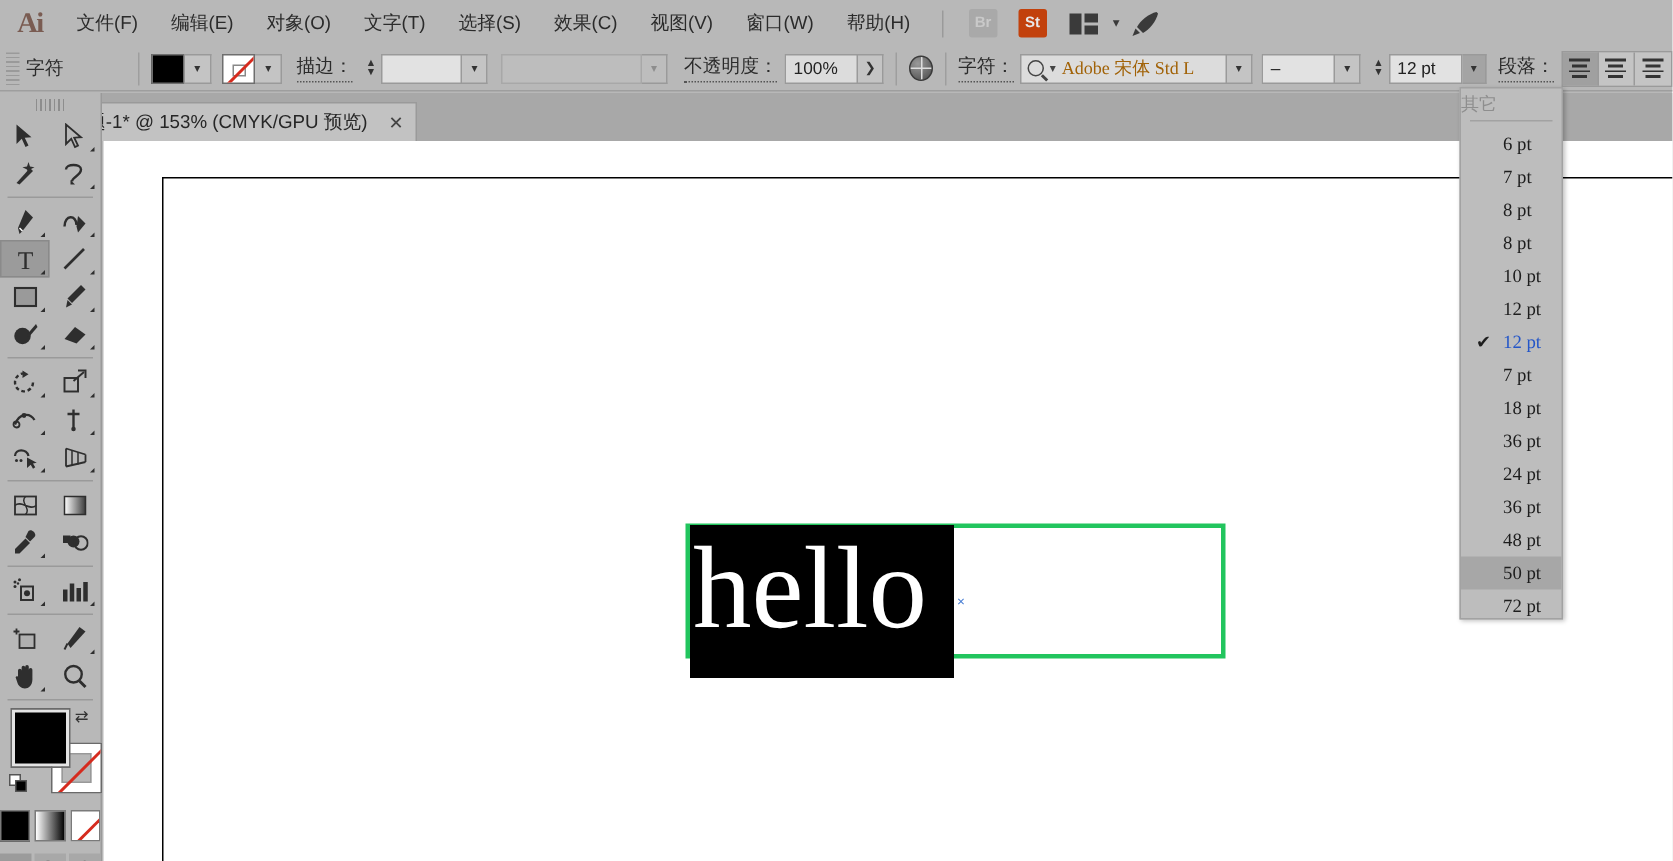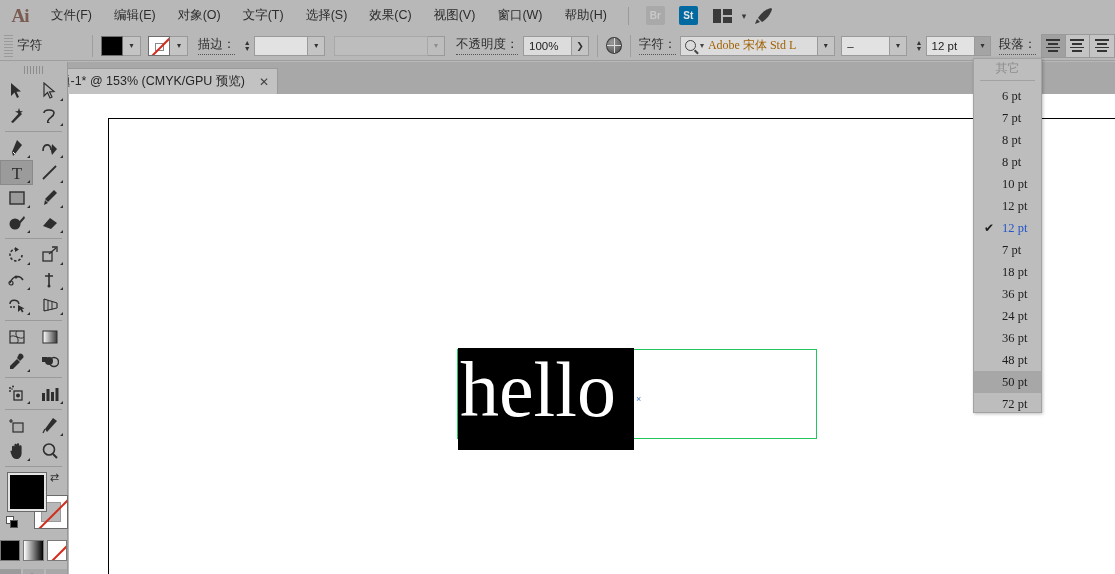--- a/index.html
+++ b/index.html
@@ -24,21 +24,21 @@
   .menu-item {
     padding: 0 11px; height: 31px; line-height: 31px; font-size: 12.5px; color: #2b2b2b;
     white-space: nowrap; cursor: default;
   }
   .mb-sep { width: 1px; height: 18px; background: #9a9a9a; margin: 0 10px; }
   .mb-icon {
     width: 22px; height: 19px; margin: 0 7px; display: flex; align-items: center;
     justify-content: center; font-size: 10px; font-weight: bold; cursor: default;
   }
   .icon-br { background: #a9a9a9; color: #c9c9c9; border-radius: 2px; width: 19px; height: 19px; }
-  .icon-st { background: #0369a1; color: #e8e8e8; border-radius: 2px; width: 19px; height: 19px; }
+  .icon-st { background: #c2410c; color: #e8e8e8; border-radius: 2px; width: 19px; height: 19px; }
   .icon-arrange { width: 20px; height: 14px; position: relative; }
   .icon-arrange i { position: absolute; background: #3a3a3a; display: block; }
   .chev { font-size: 9px; color: #3a3a3a; margin-left: 1px; }
 
   
   .controlbar {
     position: absolute; left: 0; top: 31px; width: 1115px; height: 30px;
     background: #b8b8b8; border-bottom: 1px solid #9e9e9e;
     display: flex; align-items: center;
   }
@@ -196,21 +196,21 @@
   .canvas-area {
     position: absolute; left: 69px; top: 94px; width: 1046px; height: 480px;
     background: #ffffff; overflow: hidden;
   }
   .artboard {
     position: absolute; left: 39px; top: 24px; width: 1020px; height: 470px;
     background: #fff; border: 1.5px solid #000;
   }
   .text-obj {
     position: absolute; left: 348px; top: 230px; width: 360px; height: 90px;
-    border: 1px solid #22c55e;
+    border: 3px solid #22c55e;
   }
   .text-sel-highlight {
     position: absolute; left: 0; top: -2px; width: 176px; height: 102px; background: #000;
   }
   .hello-text {
     position: absolute; left: 2px; top: -10px;
     font-family: "Liberation Serif", "DejaVu Serif", serif;
     font-size: 78px; color: #ffffff; line-height: 100px; letter-spacing: 0px;
   }
   .caret-mark {
@@ -218,23 +218,23 @@
   }
 
   
   .size-menu {
     position: absolute; left: 973px; top: 58px; width: 69px; height: 355px;
     background: #bdbdbd; border: 1px solid #a2a2a2;
     box-shadow: 1px 1px 3px rgba(0,0,0,0.25);
     z-index: 60;
   }
   .sm-other {
-    height: 20px; line-height: 20px; text-align: center;
+    height: 20px; line-height: 20px; text-align: left;
     font-size: 12px; color: #8e8e8e;
-    font-family: Liberation Mono, monospace;
+    font-family: Liberation Serif, serif;
   }
   .sm-div { height: 1px; background: #a2a2a2; margin: 1px 6px 4px 6px; }
   .sm-item {
     height: 22px; line-height: 22px; font-size: 12.5px; color: #1d1d1d;
     font-family: "Liberation Serif", "DejaVu Serif", serif;
     padding-left: 28px; position: relative; white-space: nowrap;
   }
   .sm-item.selected { color: #2456c8; }
   .sm-item.hover { background: #a7a7a7; }
   .sm-check {

